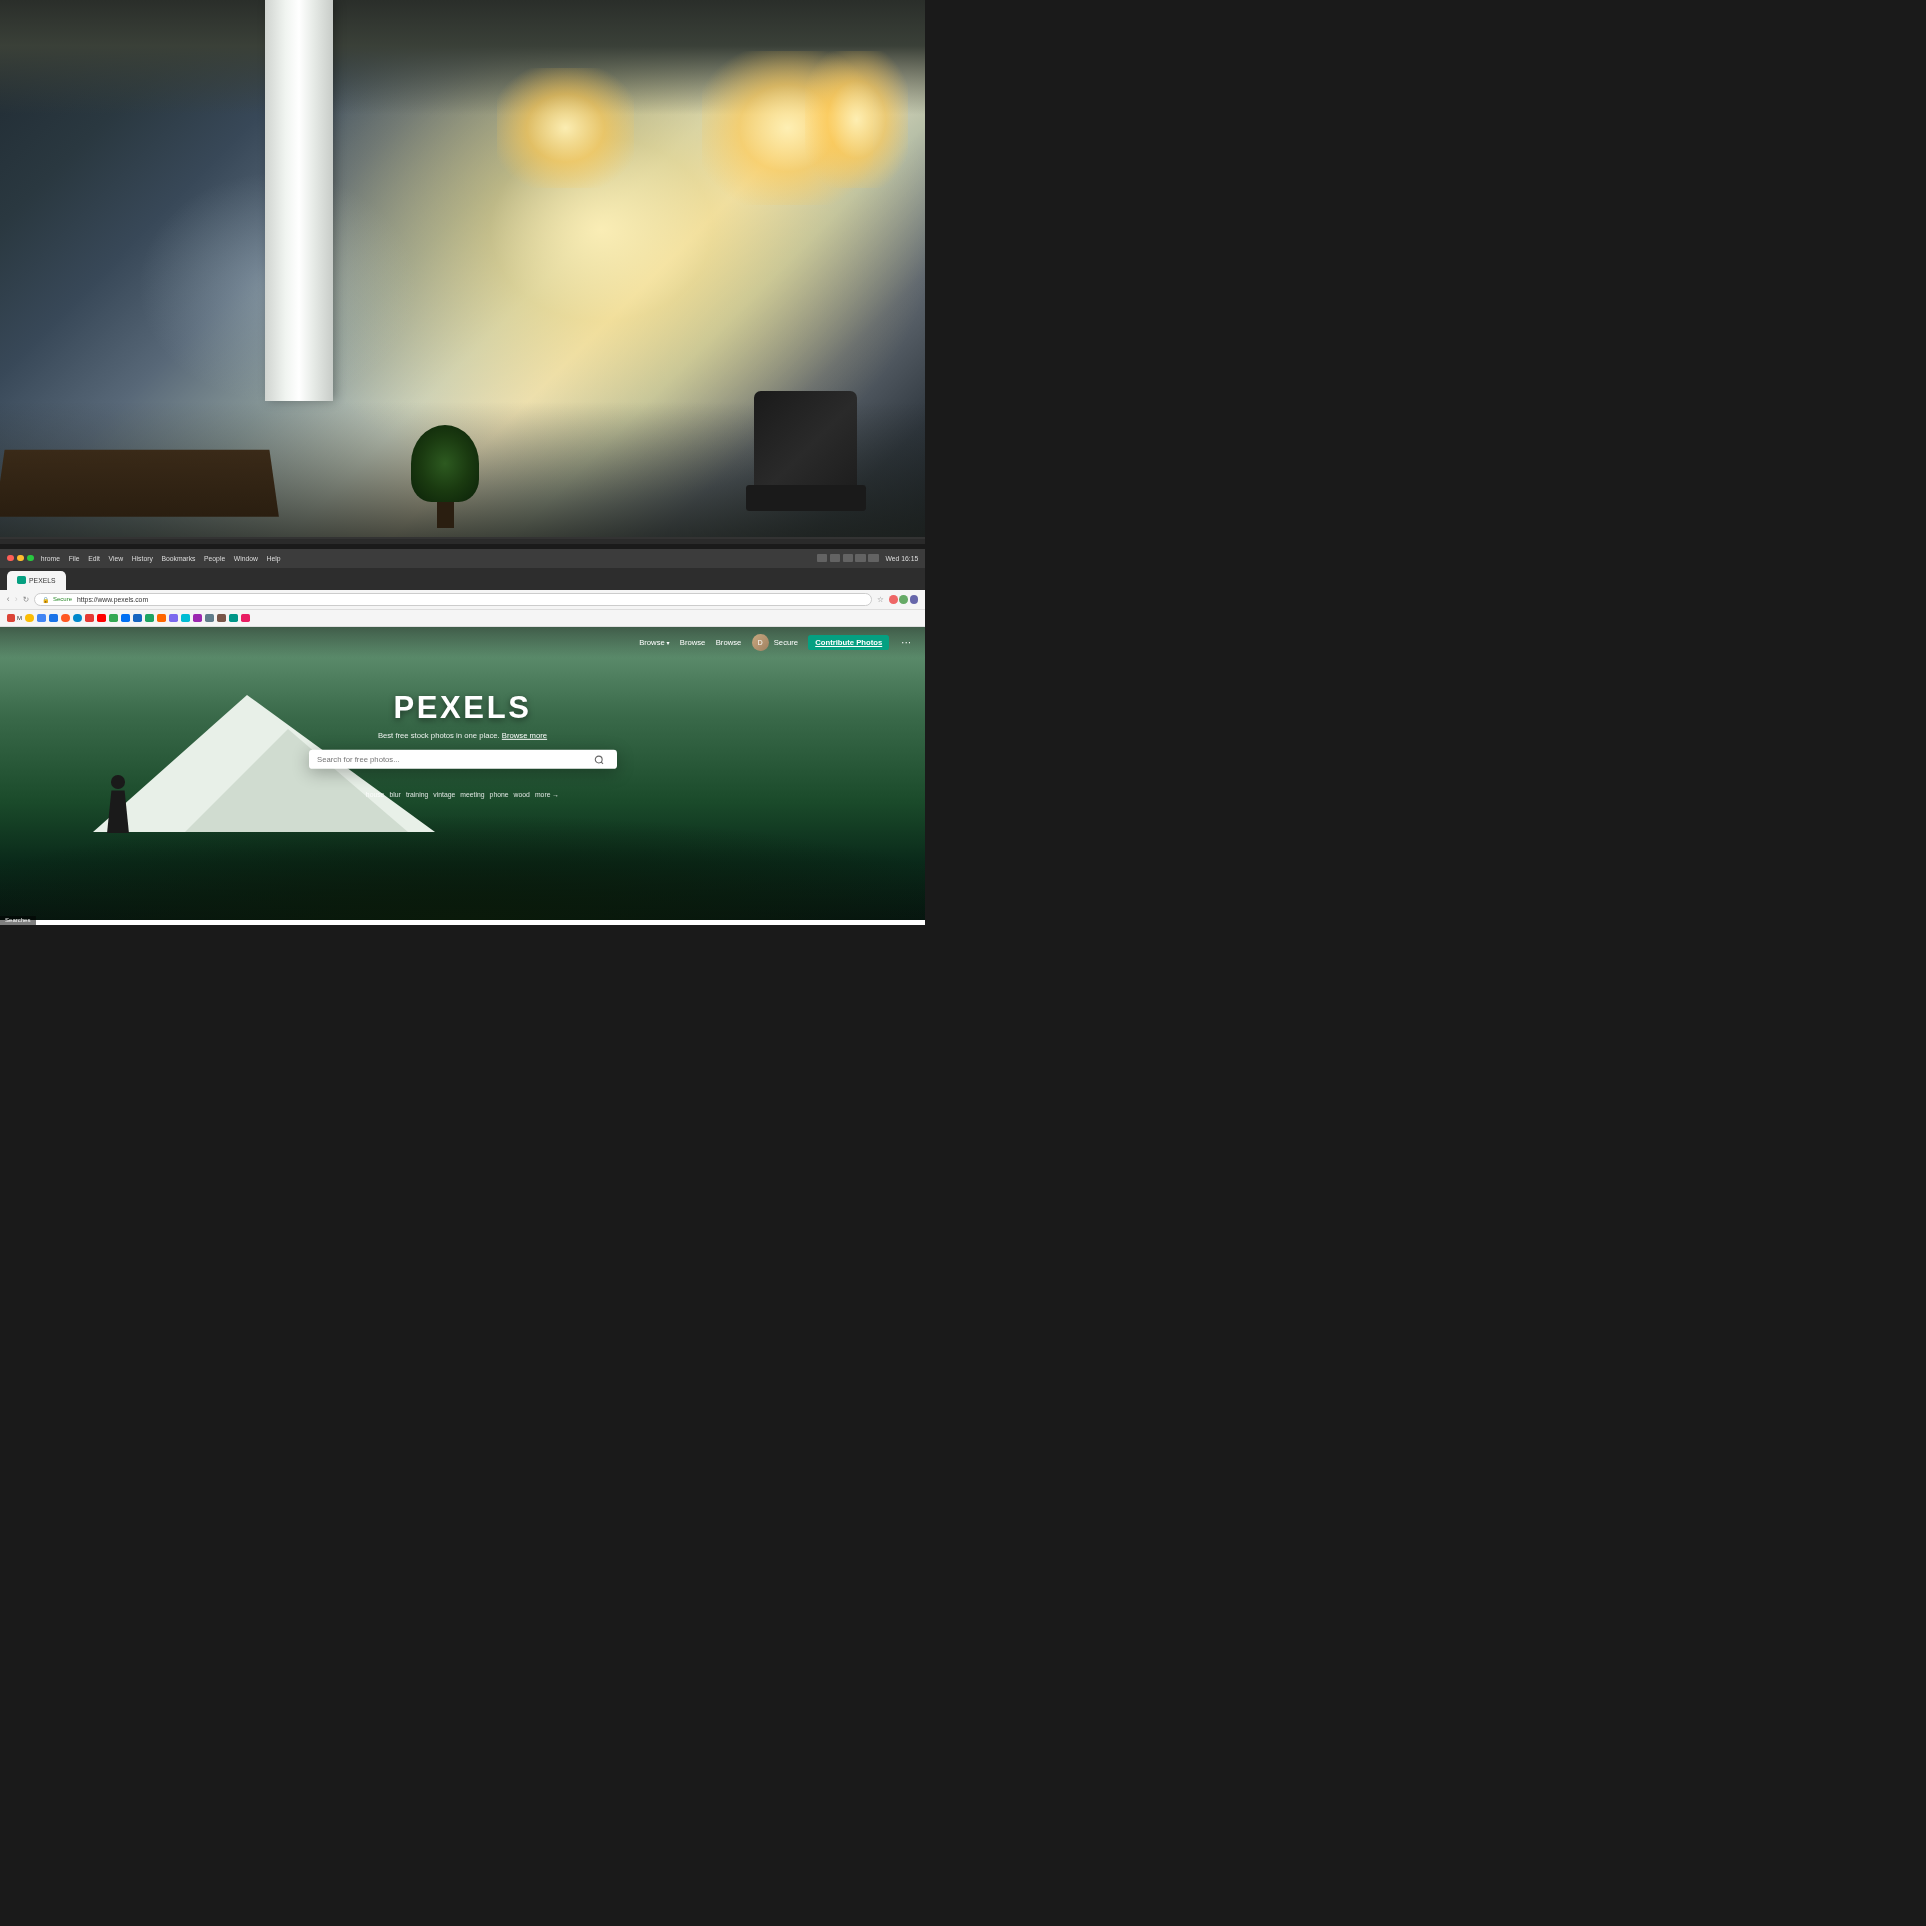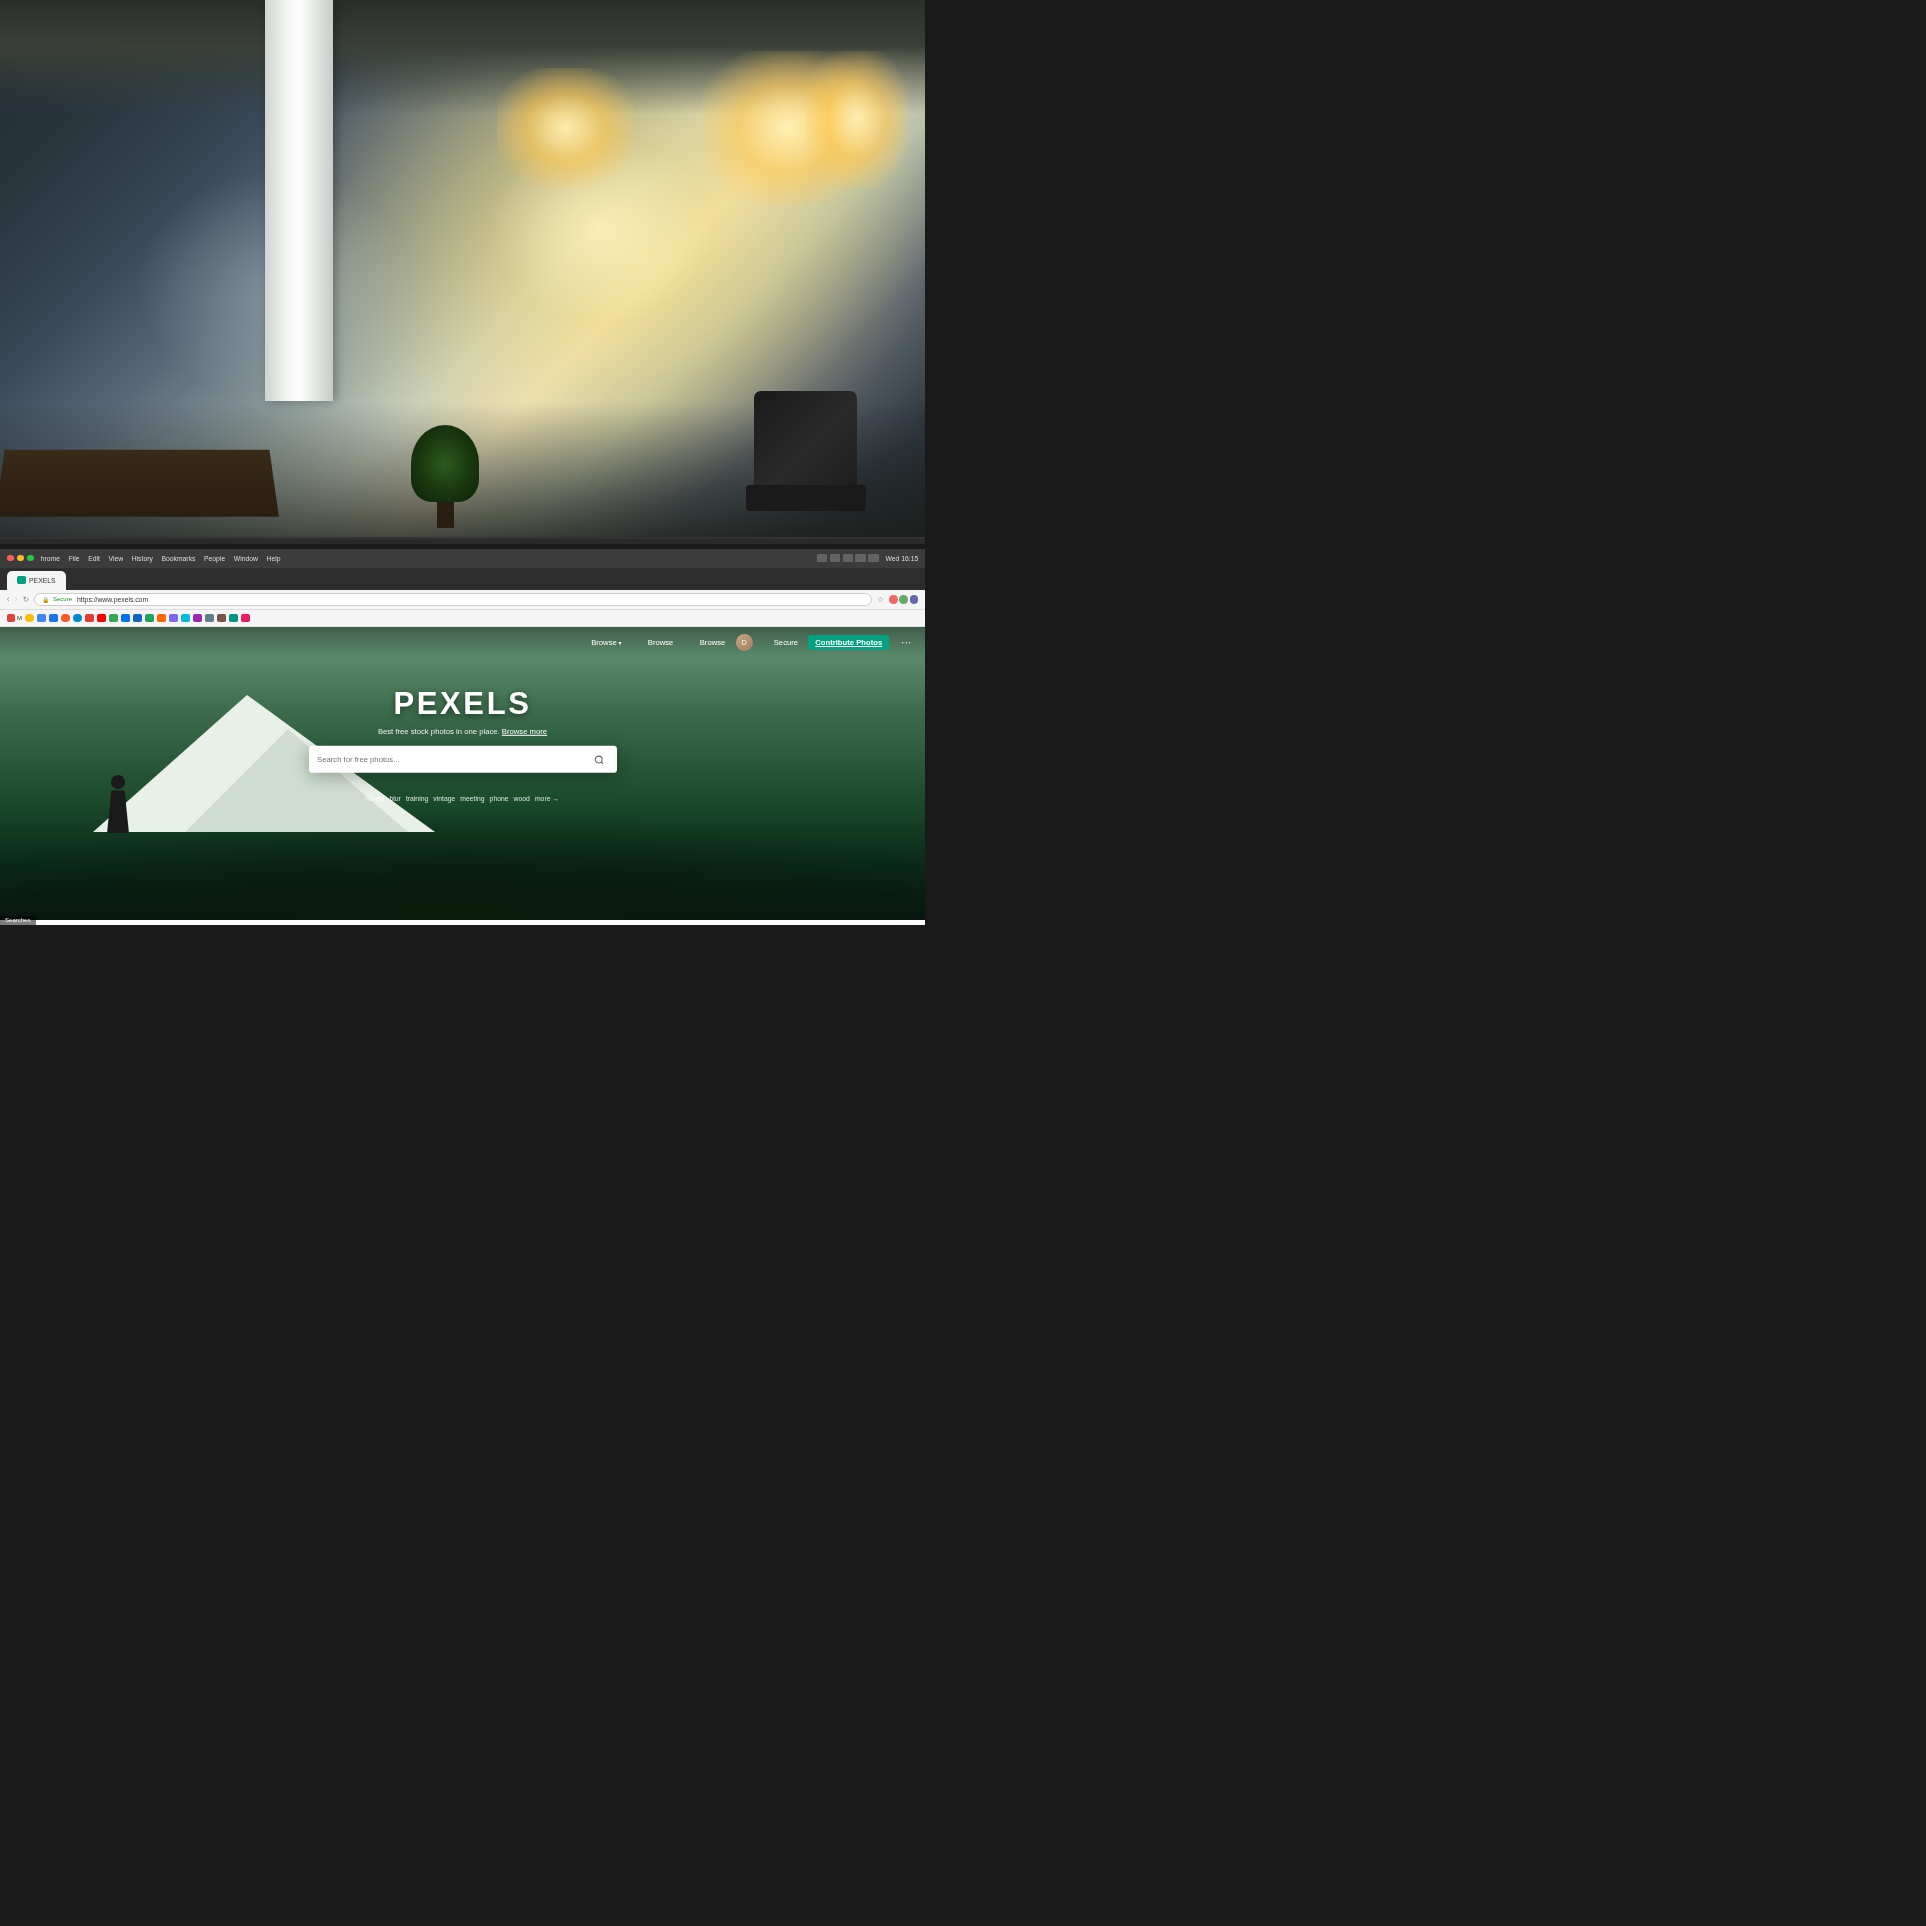--- a/index.html
+++ b/index.html
@@ -360,21 +360,20 @@
       display: flex;
       align-items: center;
       gap: 10.3px;
     }
 
     .nav-link {
       font-size: 7.7px;
       color: #fff;
       text-decoration: none;
       font-weight: 500;
-      margin-left: 16px;
     }
 
     .nav-link-dropdown {
       display: flex;
       align-items: center;
       gap: 1.7px;
     }
 
     .nav-dropdown-arrow {
       font-size: 6px;
@@ -450,21 +449,21 @@
     .hero-subtitle a {
       color: #fff;
       text-decoration: underline;
     }
 
     .search-bar {
       max-width: 308px;
       margin: 0 auto 22px;
       background: #fff;
       border-radius: 3.4px;
-      height: 27px;
+      height: 19px;
       display: flex;
       align-items: center;
       padding: 0 8.6px;
       box-shadow: 0 3.4px 17px rgba(0,0,0,0.3);
     }
 
     .search-input-field {
       flex: 1;
       border: none;
       outline: none;

